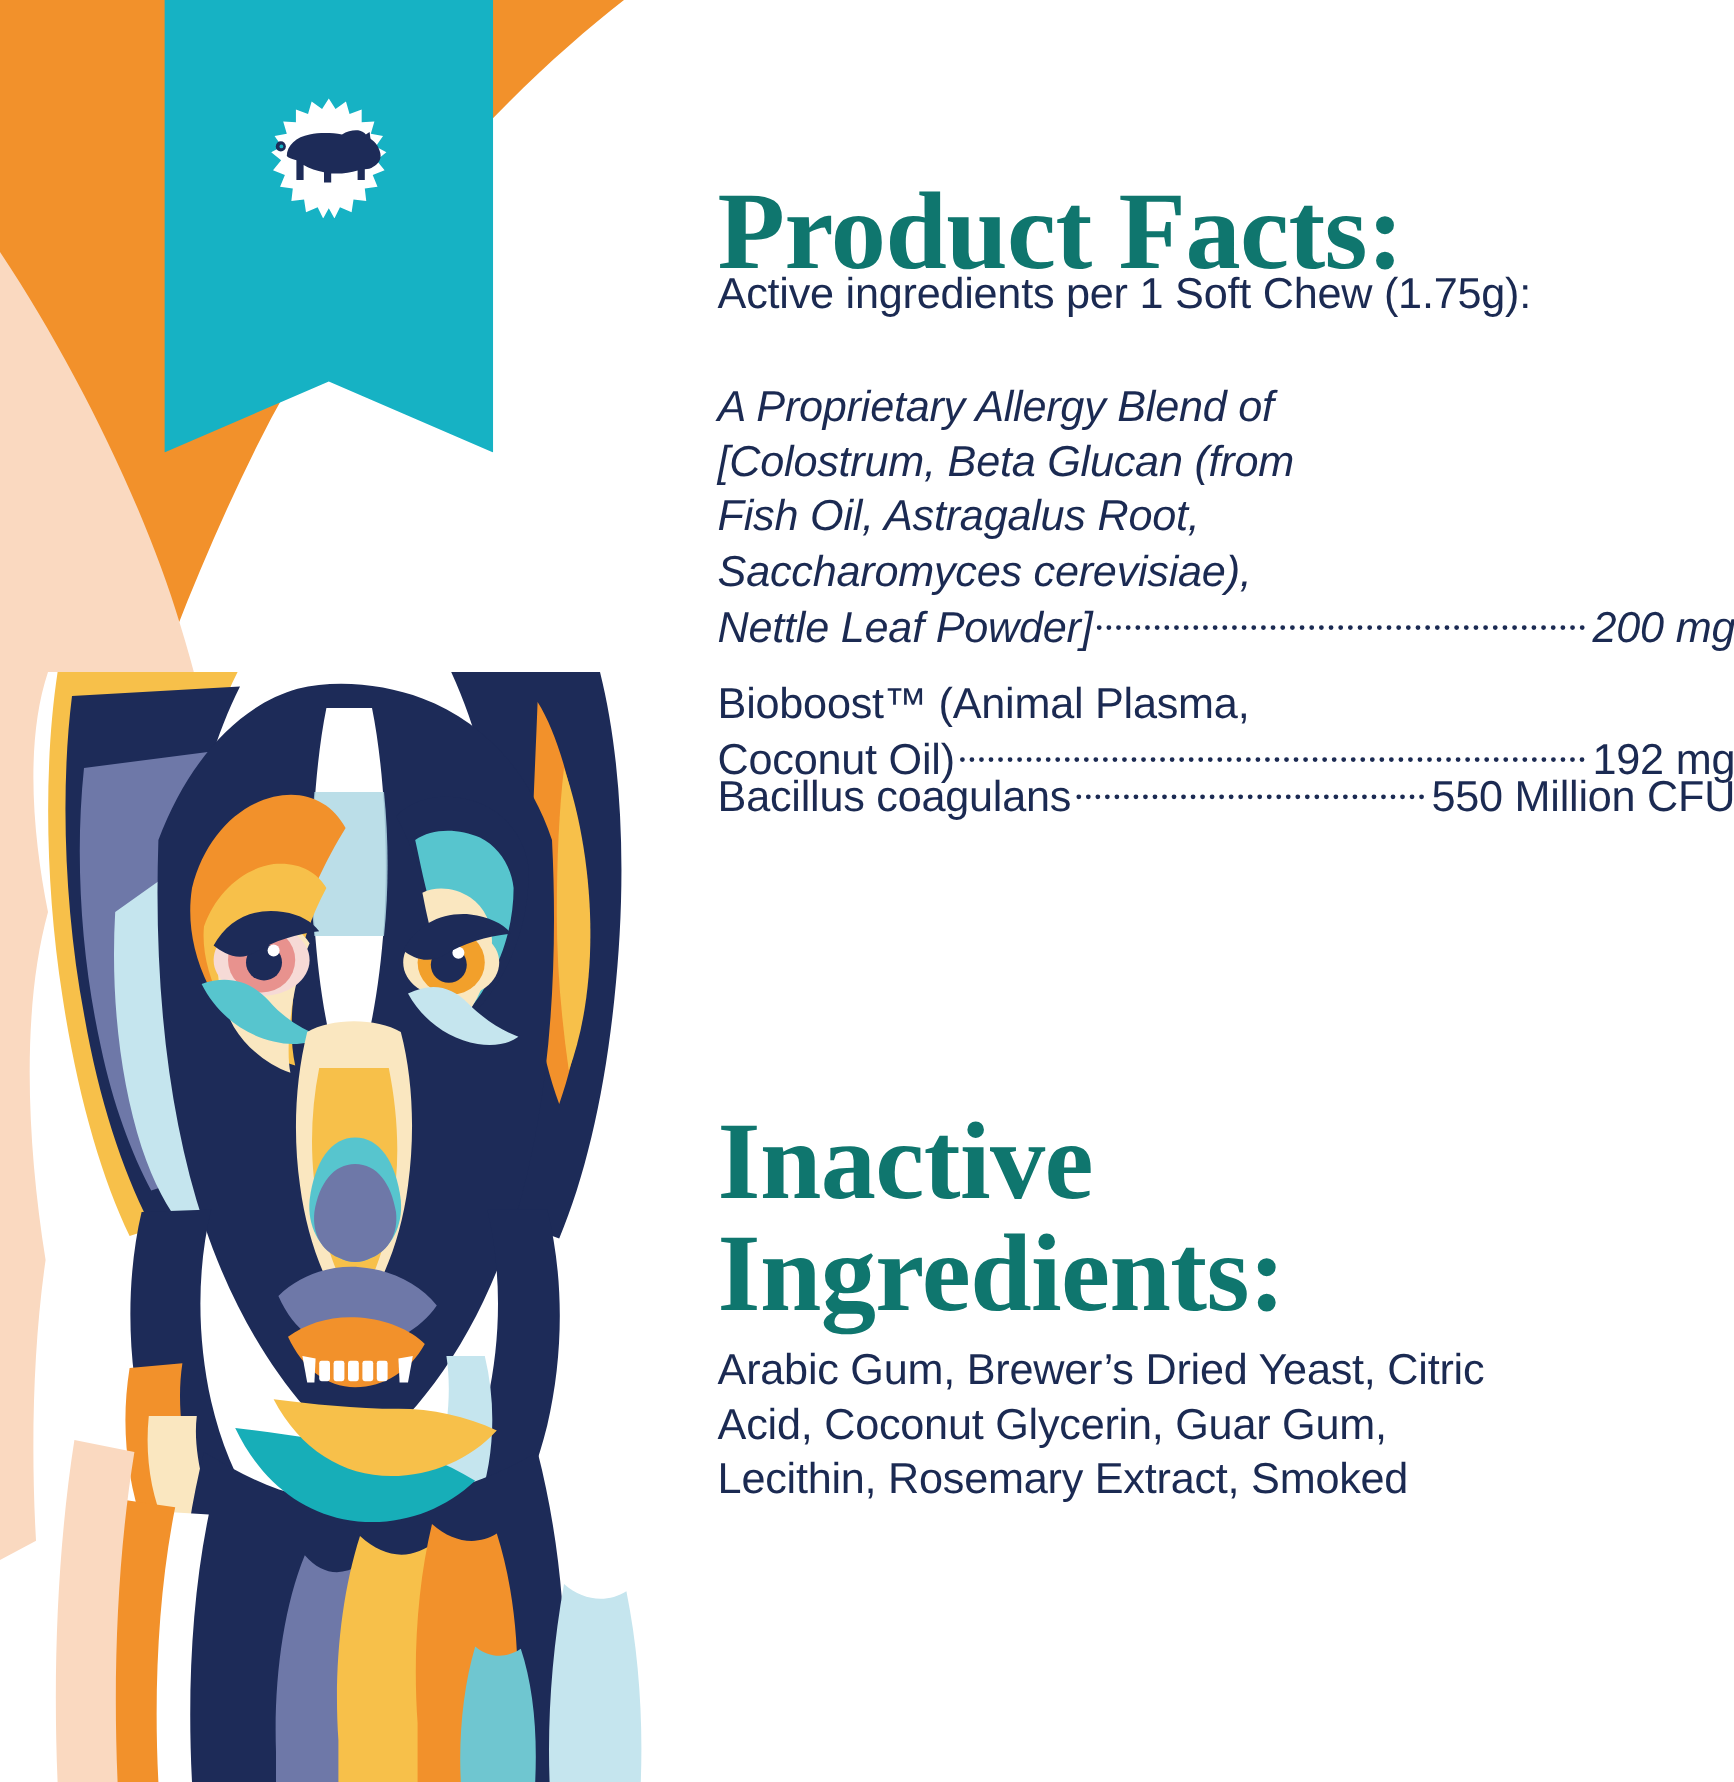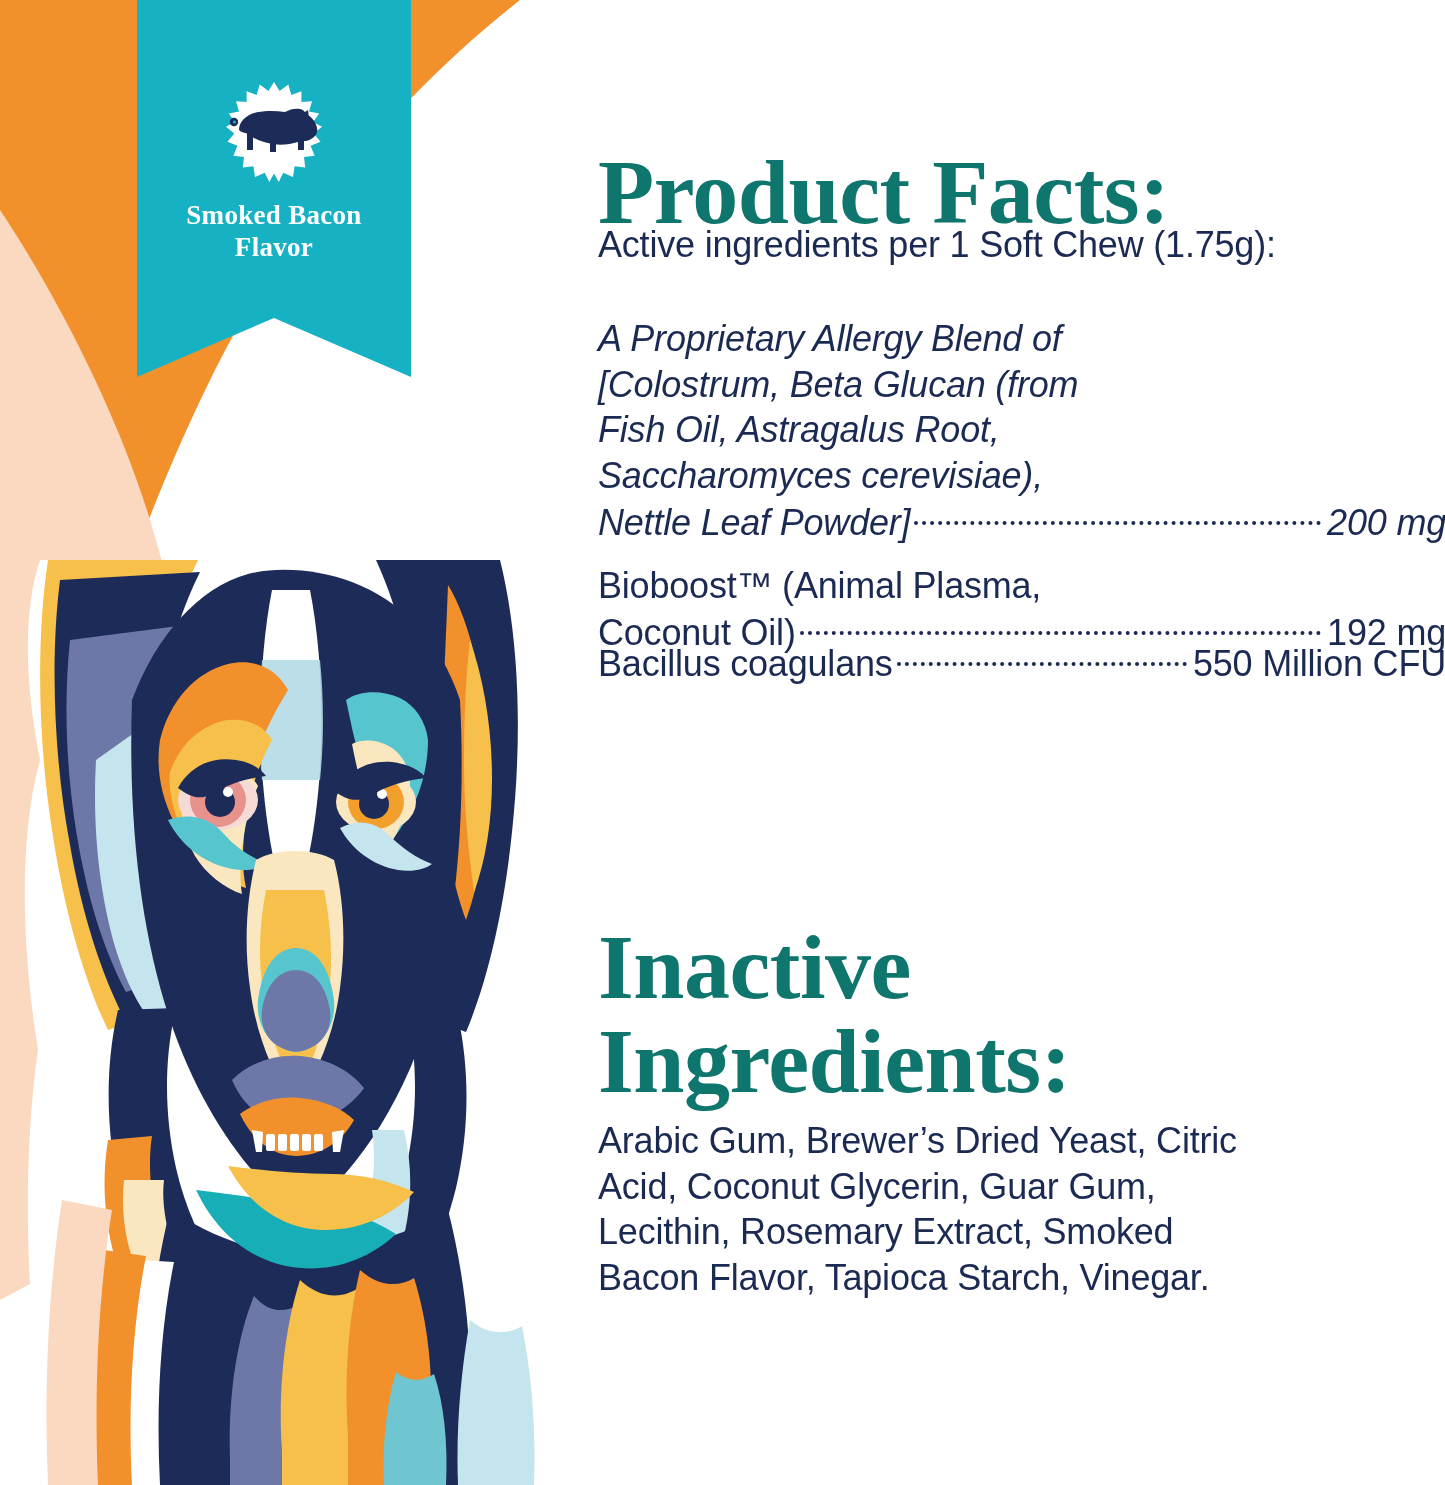--- a/index.html
+++ b/index.html
@@ -350,24 +350,20 @@
                      C84,66 76,67 68,66.5 L68,74 L62,74 L62,65.5
                      C56,64.5 50,62.5 45,59.5 L45,72 L39,72 L39,55.5
                      C35,54.5 32,53.5 31,52 Z"></path>
             <circle cx="26" cy="44" r="4.2"></circle>
             <circle cx="26.5" cy="44" r="1.6" fill="#16B2C4"></circle>
             <path d="M94,36 L100,32 L101,40 Z"></path>
           </g>
         </svg>
       </div>
 
-      <div class="flavor-text">
-        <div>Smoked Bacon</div>
-        <div>Flavor</div>
-      </div>
     </div>
   </div>
 
   <div class="facts-col">
 
     <h1 class="heading" id="product-facts-heading">Product Facts:</h1>
 
     <div class="body-text" id="serving-line">Active ingredients per 1 Soft Chew (1.75g):</div>
 
     <div class="ingredient-block" id="active-blend-block">
@@ -405,17 +401,16 @@
 
     <h2 class="heading" id="inactive-heading">
       <span>Inactive</span><br>
       <span>Ingredients:</span>
     </h2>
 
     <div class="body-text" id="inactive-body">
       <div class="ing-line">Arabic Gum, Brewer’s Dried Yeast, Citric</div>
       <div class="ing-line">Acid, Coconut Glycerin, Guar Gum,</div>
       <div class="ing-line">Lecithin, Rosemary Extract, Smoked</div>
-      <div class="ing-line">Bacon Flavor, Tapioca Starch, Vinegar.</div>
     </div>
 
   </div>
 </div>
 
 </body></html>

